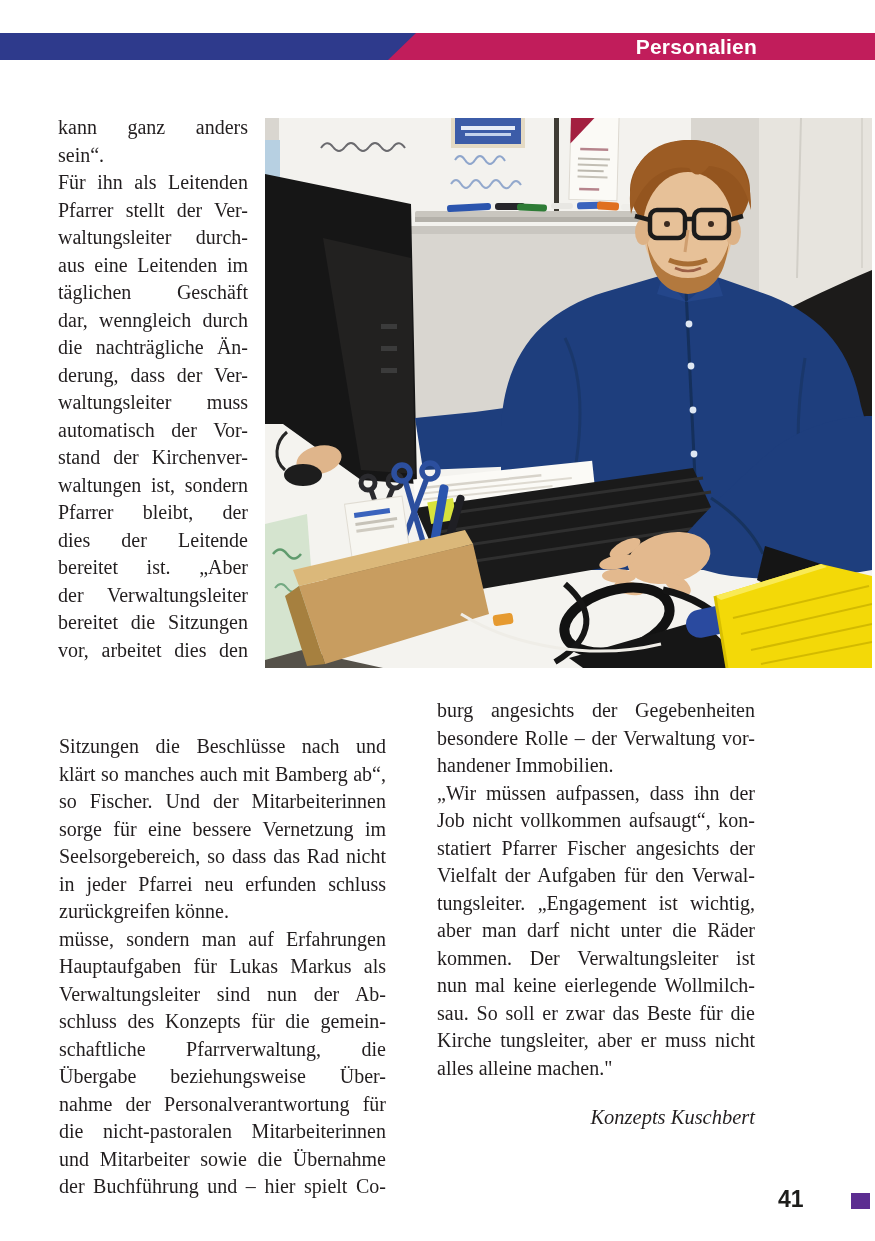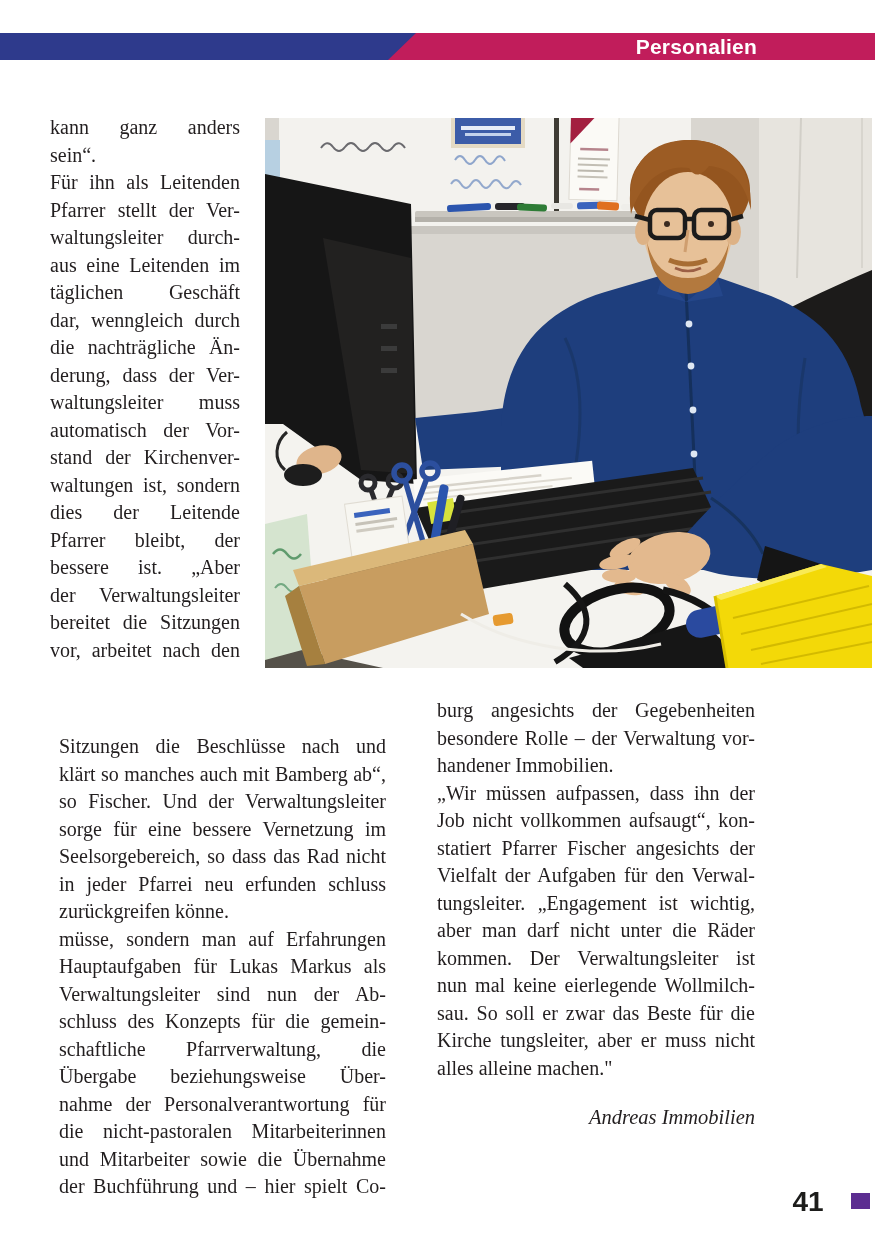--- a/index.html
+++ b/index.html
@@ -19,34 +19,34 @@
     padding-right:118px;box-sizing:border-box;
   }
   .hb-label{
     font-family:"Liberation Sans",sans-serif;font-weight:bold;
     font-size:21px;color:#fff;letter-spacing:.2px;line-height:27px;
   }
   
   .col{position:absolute;font-size:20px;line-height:27.5px;}
   .tl{height:27.5px;overflow:hidden;text-align:justify;text-align-last:justify;}
   .tl-end{text-align-last:left;}
-  #col-narrow{left:50px;top:114px;width:190px;}
+  #col-narrow{left:58px;top:114px;width:190px;}
   #col-left{left:59px;top:733px;width:327px;}
   #col-right{left:437px;top:697px;width:318px;}
   .byline{
     position:absolute;left:437px;top:1106px;width:318px;
     text-align:right;font-style:italic;font-size:20.5px;
   }
   
   .photo{position:absolute;left:265px;top:118px;width:607px;height:550px;overflow:hidden;}
   .photo svg{display:block;}
   
   .pagenum{
-    position:absolute;top:1186px;left:778px;width:60px;text-align:center;
-    font-family:"Liberation Sans",sans-serif;font-weight:bold;font-size:28px;color:#1d1d1b;
+    position:absolute;top:1186px;left:778px;width:60px;text-align:left;
+    font-family:"Liberation Sans",sans-serif;font-weight:bold;font-size:23px;color:#1d1d1b;
   }
   .footer-square{position:absolute;left:851px;top:1193px;width:19px;height:16px;background:var(--footer-square,#5c2d91);}
 </style>
 </head>
 <body>
 
 <div class="page">
 
   <div class="header-bar">
     <div class="hb-blue"></div>
@@ -260,31 +260,31 @@
       <div class="tl">waltungsleiter durch-</div>
       <div class="tl">aus eine Leitenden im</div>
       <div class="tl">täglichen Geschäft</div>
       <div class="tl">dar, wenngleich durch</div>
       <div class="tl">die nachträgliche Än-</div>
       <div class="tl">derung, dass der Ver-</div>
       <div class="tl">waltungsleiter muss</div>
       <div class="tl">automatisch der Vor-</div>
       <div class="tl">stand der Kirchenver-</div>
       <div class="tl">waltungen ist, sondern</div>
+      <div class="tl">Pfarrer bleibt, der</div>
       <div class="tl">dies der Leitende</div>
-      <div class="tl">Pfarrer bleibt, der</div>
-      <div class="tl">bessere ist. „Aber</div>
+      <div class="tl">bereitet ist. „Aber</div>
       <div class="tl">der Verwaltungsleiter</div>
       <div class="tl">bereitet die Sitzungen</div>
-      <div class="tl">vor, arbeitet nach den</div>
+      <div class="tl">vor, arbeitet dies den</div>
     </div>
   <div class="col" id="col-left">
       <div class="tl">Sitzungen die Beschlüsse nach und</div>
       <div class="tl">klärt so manches auch mit Bamberg ab“,</div>
-      <div class="tl">so Fischer. Und der Verwaltungsleiter</div>
+      <div class="tl">so Fischer. Und der Mitarbeiterinnen</div>
       <div class="tl">sorge für eine bessere Vernetzung im</div>
       <div class="tl">Seelsorgebereich, so dass das Rad nicht</div>
       <div class="tl">in jeder Pfarrei neu erfunden schluss</div>
       <div class="tl tl-end">zurückgreifen könne.</div>
       <div class="tl">müsse, sondern man auf Erfahrungen</div>
       <div class="tl">Hauptaufgaben für Lukas Markus als</div>
       <div class="tl">Verwaltungsleiter sind nun der Ab-</div>
       <div class="tl">schluss des Konzepts für die gemein-</div>
       <div class="tl">schaftliche Pfarrverwaltung, die</div>
       <div class="tl">Übergabe beziehungsweise Über-</div>
@@ -302,18 +302,18 @@
       <div class="tl">statiert Pfarrer Fischer angesichts der</div>
       <div class="tl">Vielfalt der Aufgaben für den Verwal-</div>
       <div class="tl">tungsleiter. „Engagement ist wichtig,</div>
       <div class="tl">aber man darf nicht unter die Räder</div>
       <div class="tl">kommen. Der Verwaltungsleiter ist</div>
       <div class="tl">nun mal keine eierlegende Wollmilch-</div>
       <div class="tl">sau. So soll er zwar das Beste für die</div>
       <div class="tl">Kirche tungsleiter, aber er muss nicht</div>
       <div class="tl tl-end">alles alleine machen."</div>
     </div>
-  <div class="byline">Andreas Immobilien</div>
+  <div class="byline">Konzepts Kuschbert</div>
 
   <div class="pagenum">41</div>
   <div class="footer-square"></div>
 
 </div>
 
 </body></html>

